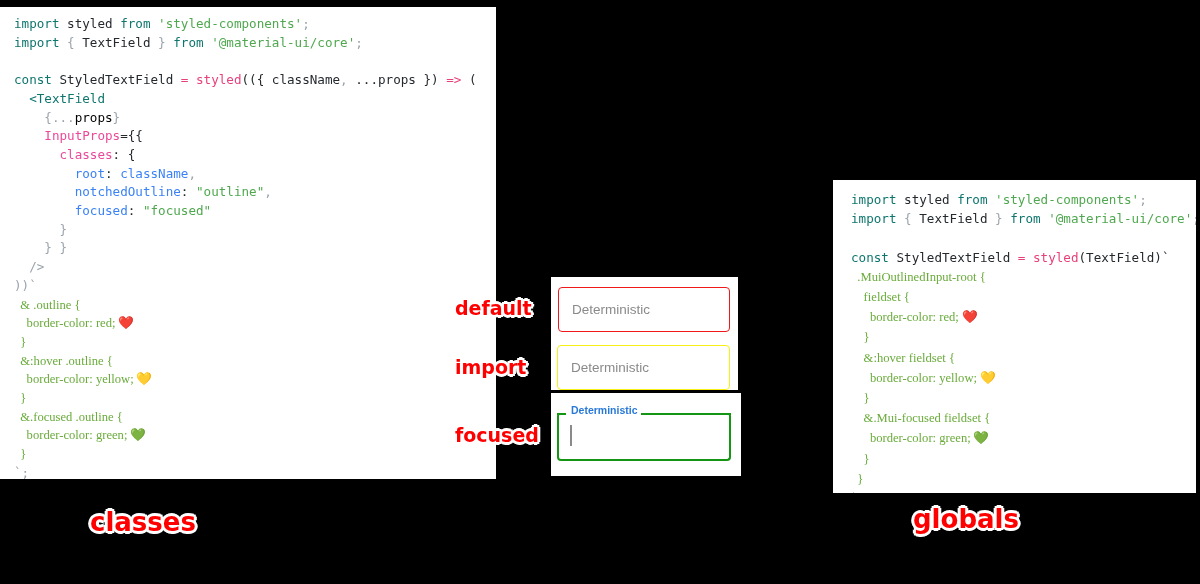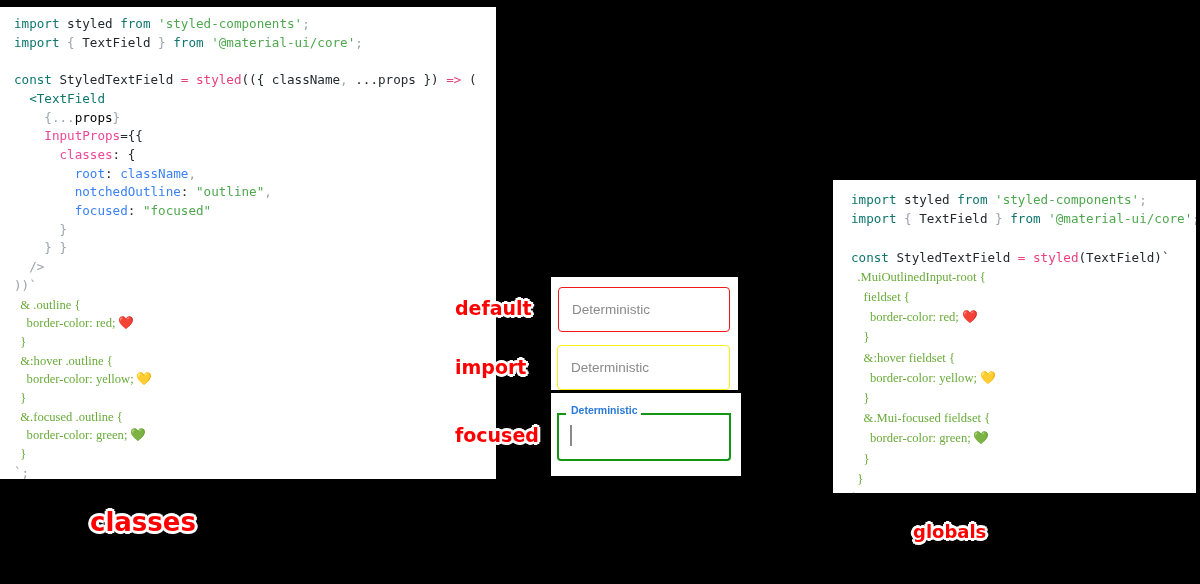--- a/index.html
+++ b/index.html
@@ -169,21 +169,21 @@
     text-shadow:
       -2px -2px 0 #ffffff,  2px -2px 0 #ffffff,
       -2px  2px 0 #ffffff,  2px  2px 0 #ffffff,
       -3px  0   0 #ffffff,  3px  0   0 #ffffff,
        0   -3px 0 #ffffff,  0    3px 0 #ffffff;
   }
   #anno-default  { left: 455px; top: 297px; font-size: 19px; }
   #anno-hover    { left: 455px; top: 356px; font-size: 19px; }
   #anno-focused  { left: 455px; top: 424px; font-size: 19px; }
   #anno-classes  { left: 90px;  top: 507px; font-size: 26px; }
-  #anno-globals  { left: 913px; top: 521px; font-size: 18px; }
+  #anno-globals  { left: 913px; top: 504px; font-size: 26px; }
 
   .emoji {
     font-family: "DejaVu Sans", sans-serif;
   }
 </style>
 </head>
 <body>
 
 <div class="code-panel" id="code-panel-classes">
   <div class="code" id="code-classes"><span class="ln"><span class="t-kw">import </span><span class="t-plain">styled </span><span class="t-kw">from </span><span class="t-str">'styled-components'</span><span class="t-punct">;</span></span><span class="ln"><span class="t-kw">import </span><span class="t-punct">{ </span><span class="t-plain">TextField</span><span class="t-punct"> } </span><span class="t-kw">from </span><span class="t-str">'@material-ui/core'</span><span class="t-punct">;</span></span><span class="ln">&nbsp;</span><span class="ln"><span class="t-kw">const </span><span class="t-plain">StyledTextField </span><span class="t-op">= </span><span class="t-fn">styled</span><span class="t-plain">(({ </span><span class="t-plain">className</span><span class="t-punct">, </span><span class="t-plain">...props</span><span class="t-plain"> }) </span><span class="t-op">=&gt; </span><span class="t-plain">(</span></span><span class="ln"><span class="t-tag">  &lt;TextField</span></span><span class="ln"><span class="t-punct">    {...</span><span class="t-var">props</span><span class="t-punct">}</span></span><span class="ln"><span class="t-plain">    </span><span class="t-attr">InputProps</span><span class="t-plain">={{</span></span><span class="ln"><span class="t-plain">      </span><span class="t-attr">classes</span><span class="t-plain">: {</span></span><span class="ln"><span class="t-plain">        </span><span class="t-prop">root</span><span class="t-plain">: </span><span class="t-prop">className</span><span class="t-punct">,</span></span><span class="ln"><span class="t-plain">        </span><span class="t-prop">notchedOutline</span><span class="t-plain">: </span><span class="t-str">"outline"</span><span class="t-punct">,</span></span><span class="ln"><span class="t-plain">        </span><span class="t-prop">focused</span><span class="t-plain">: </span><span class="t-str">"focused"</span></span><span class="ln"><span class="t-punct">      }</span></span><span class="ln"><span class="t-punct">    } }</span></span><span class="ln"><span class="t-punct">  /&gt;</span></span><span class="ln"><span class="t-punct">))`</span></span><span class="ln"><span class="t-css">  &amp; .outline {</span></span><span class="ln"><span class="t-css">    border-color: red; </span><span class="emoji">❤️</span></span><span class="ln"><span class="t-css">  }</span></span><span class="ln"><span class="t-css">  &amp;:hover .outline {</span></span><span class="ln"><span class="t-css">    border-color: yellow; </span><span class="emoji">💛</span></span><span class="ln"><span class="t-css">  }</span></span><span class="ln"><span class="t-css">  &amp;.focused .outline {</span></span><span class="ln"><span class="t-css">    border-color: green; </span><span class="emoji">💚</span></span><span class="ln"><span class="t-css">  }</span></span><span class="ln"><span class="t-punct">`;</span></span></div>

